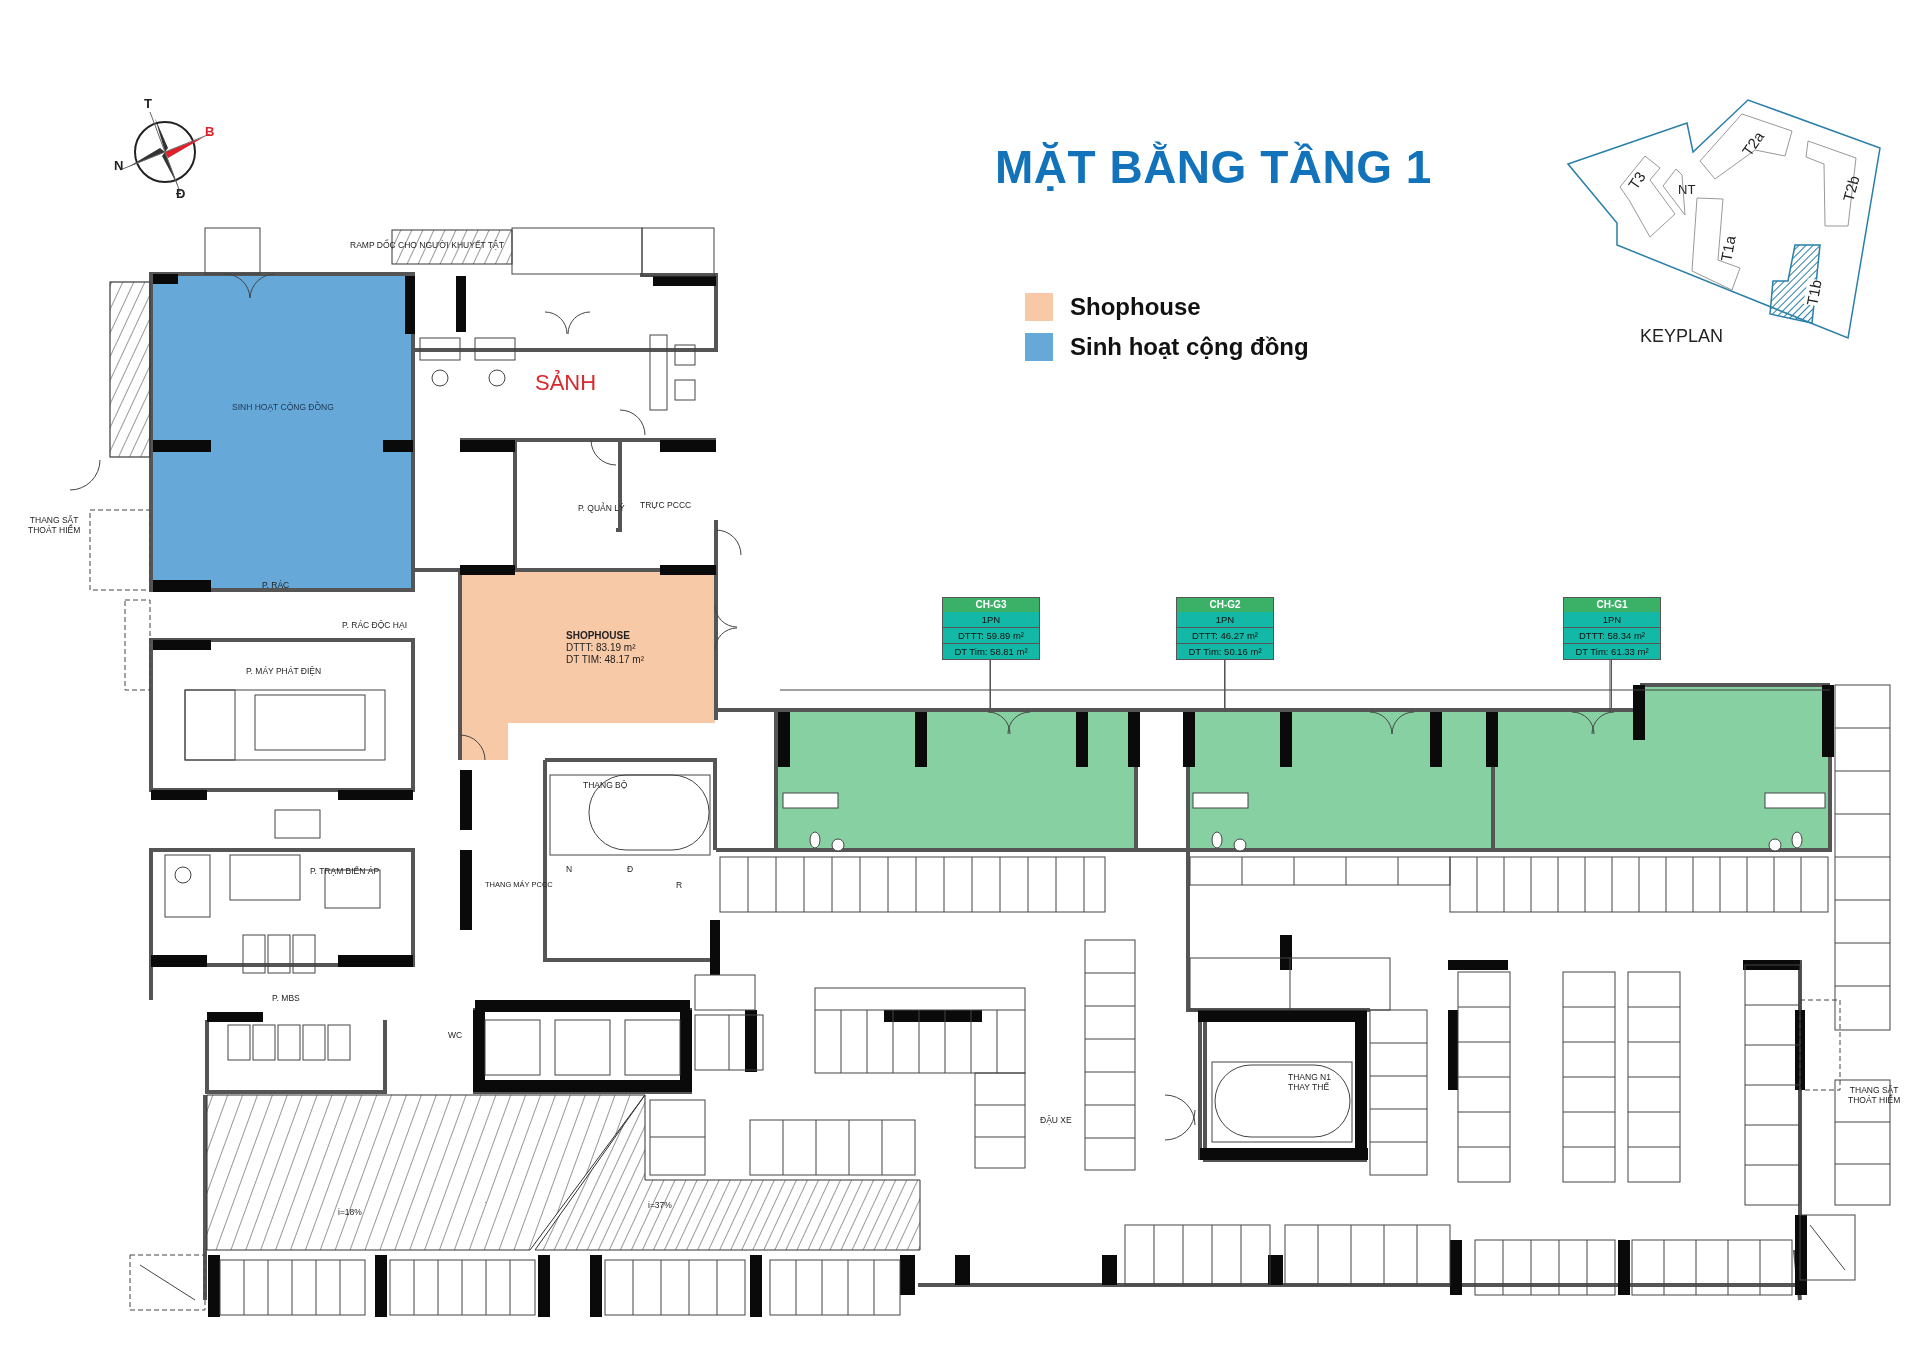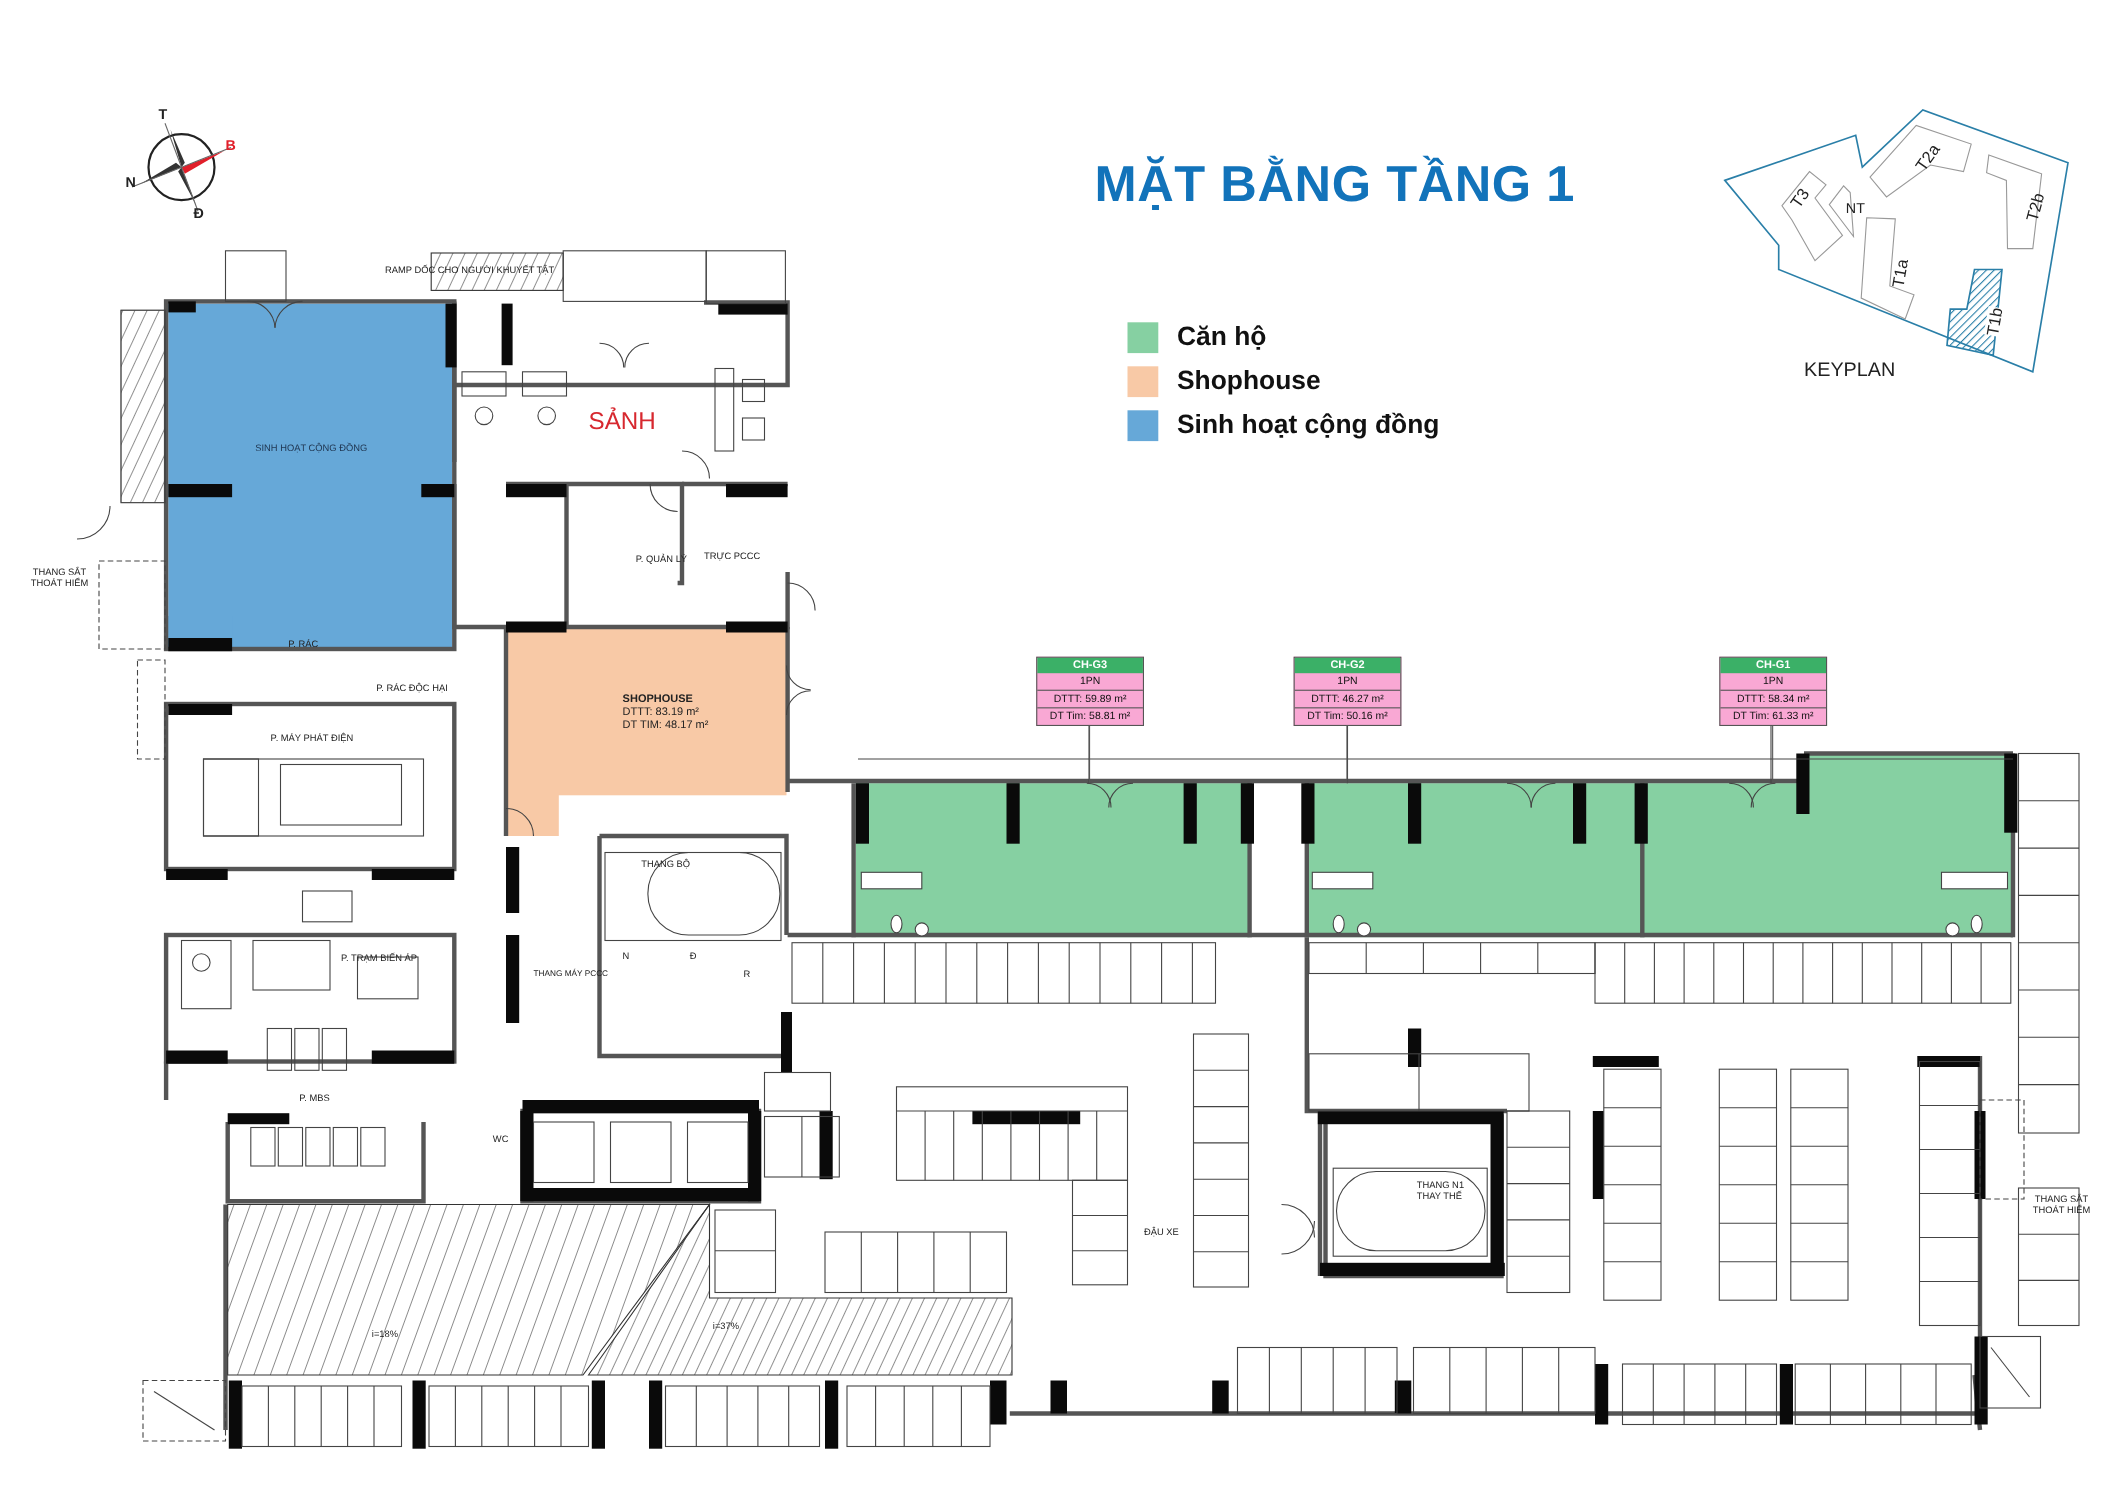--- a/index.html
+++ b/index.html
@@ -5,21 +5,21 @@
   html,body{margin:0;padding:0;background:#ffffff;}
   body{width:1920px;height:1350px;position:relative;overflow:hidden;font-family:"Liberation Sans",sans-serif;}
   .abs{position:absolute;}
   #plan{position:absolute;left:0;top:0;width:1920px;height:1350px;}
   .title{position:absolute;left:995px;top:140px;font-family:"Liberation Sans",sans-serif;font-weight:bold;font-size:46px;color:#1273ba;letter-spacing:0.5px;white-space:nowrap;}
   .legend{position:absolute;left:1025px;top:287px;}
   .legend-row{display:flex;align-items:center;height:40px;}
   .swatch{width:28px;height:28px;margin-right:17px;}
   .legend-label{font-family:"Liberation Sans",sans-serif;font-weight:bold;font-size:24px;color:#111;}
   .keyplan-label{position:absolute;left:1640px;top:326px;font-family:"Liberation Sans",sans-serif;font-size:18px;color:#222;}
-  .unit-card{position:absolute;width:96px;border:1px solid #555;background:#f9a8d4;font-family:"Liberation Sans",sans-serif;font-size:9.5px;color:#111;text-align:center;}
+  .unit-card{position:absolute;width:96px;border:1px solid #555;background:#14b8a6;font-family:"Liberation Sans",sans-serif;font-size:9.5px;color:#111;text-align:center;}
   .unit-card .hd{background:#3bb067;color:#fff;font-weight:bold;font-size:10px;line-height:14px;}
   .unit-card .rw{line-height:15px;border-top:1px solid #555;}
   .lbl{position:absolute;font-family:"Liberation Sans",sans-serif;font-size:8.5px;color:#222;white-space:nowrap;}
   .lbl-big{position:absolute;font-family:"Liberation Sans",sans-serif;font-size:22px;color:#d7282f;white-space:nowrap;}
   .shop{position:absolute;font-family:"Liberation Sans",sans-serif;font-size:10px;color:#222;line-height:12px;}
   .compass-letter{position:absolute;font-family:"Liberation Sans",sans-serif;font-weight:bold;font-size:13px;color:#222;}
 </style>
 </head>
 <body>
 
@@ -465,24 +465,20 @@
 
 <div class="title">MẶT BẰNG TẦNG 1</div>
 
 <span class="compass-letter" style="left:144px;top:96px;">T</span>
 <span class="compass-letter" style="left:205px;top:124px;color:#e11f2a;">B</span>
 <span class="compass-letter" style="left:114px;top:158px;">N</span>
 <span class="compass-letter" style="left:176px;top:186px;">Đ</span>
 
 <div class="legend">
   <div class="legend-row">
-    <div class="swatch" style="background:#86d0a2"></div>
-    <span class="legend-label">Căn hộ</span>
-  </div>
-  <div class="legend-row">
     <div class="swatch" style="background:#f8c9a6"></div>
     <span class="legend-label">Shophouse</span>
   </div>
   <div class="legend-row">
     <div class="swatch" style="background:#66a8d8"></div>
     <span class="legend-label">Sinh hoạt cộng đồng</span>
   </div>
 </div>
 
 <span class="lbl" style="left:1628px;top:172px;font-size:15px;transform:rotate(-55deg);">T3</span>

